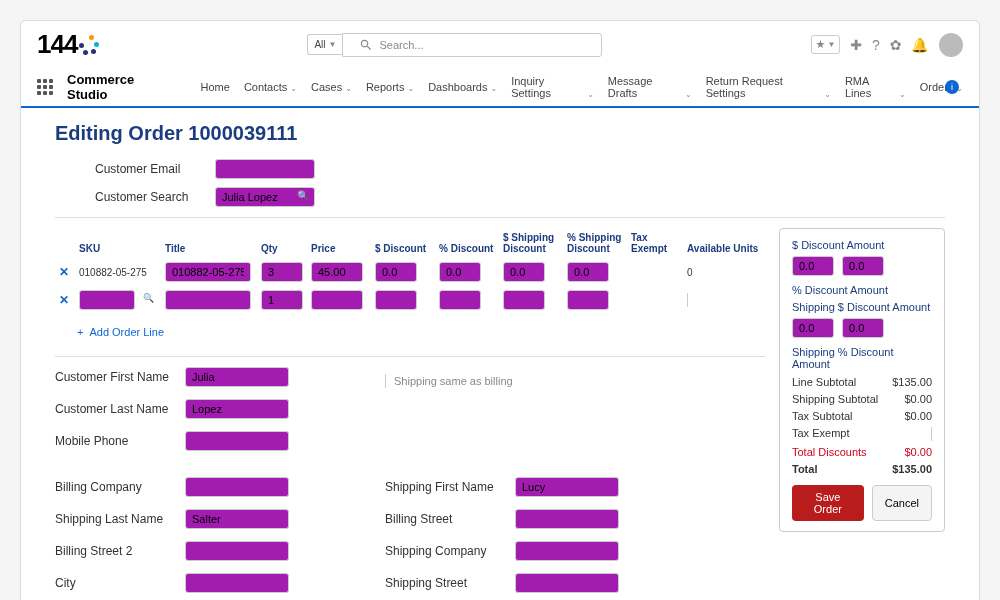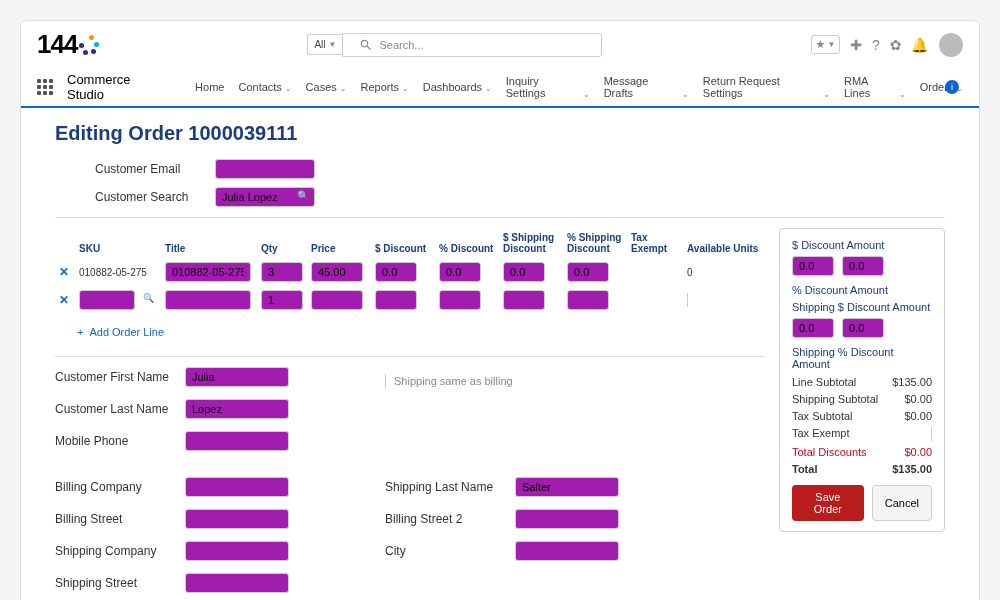--- a/index.html
+++ b/index.html
@@ -15,21 +15,21 @@
 .search-all{font-size:10px;color:#444;border:1px solid #ccc;border-right:none;padding:4px 6px;border-radius:3px 0 0 3px;display:flex;align-items:center;gap:3px;background:#fff}
 .search-box{border:1px solid #ccc;border-radius:0 3px 3px 0;padding:4px 16px;width:260px;font-size:11px;display:flex;align-items:center;gap:6px;color:#888}
 .top-icons{display:flex;align-items:center;gap:10px;color:#888;font-size:14px}
 .star-btn{border:1px solid #ccc;border-radius:3px;padding:2px 4px;font-size:11px;display:flex;align-items:center;gap:2px}
 .avatar{width:24px;height:24px;border-radius:50%;background:#bbb}
 
 
 .navrow{display:flex;align-items:center;padding:4px 16px;border-bottom:2px solid #0d66d0;font-size:11px;gap:14px;position:relative}
 .apps-icon{display:grid;grid-template-columns:repeat(3,4px);grid-template-rows:repeat(3,4px);gap:2px}
 .apps-icon span{background:#555;border-radius:1px}
-.navrow .brand{font-weight:400;font-size:13px;margin-right:12px}
+.navrow .brand{font-weight:700;font-size:13px;margin-right:12px}
 .nav-item{display:flex;align-items:flex-end;gap:3px;color:#444;cursor:pointer}
 .caret{font-size:8px;color:#888}
 .info-dot{width:14px;height:14px;border-radius:50%;background:#0d66d0;color:#fff;font-size:9px;display:flex;align-items:center;justify-content:center;position:absolute;right:20px}
 
 
 .main{padding:14px 34px 0 34px}
 h1{color:#1b3c7e;font-size:20px;font-weight:600;margin-bottom:14px}
 .field-row{display:flex;align-items:center;margin-bottom:8px;font-size:12px}
 .field-row label{width:120px;color:#333}
 .input{border:1px solid #ccc;border-radius:3px;padding:3px 6px;font-size:11px;background:#a21caf}
@@ -260,20 +260,24 @@
           </div>
           <div></div>
 
           <div style="height:10px"></div>
             <div></div>
 
           <div class="field-row">
             <label>Billing Company</label>
             <input class="input md" style="">
           </div>
+          <div class="field-row">
+            <label>Shipping First Name</label>
+            <input class="input md" value="Lucy" style="">
+          </div>
 
           <div class="field-row">
             <label>Shipping Last Name</label>
             <input class="input md" value="Salter" style="">
           </div>
           <div class="field-row">
             <label>Billing Street</label>
             <input class="input md" style="">
           </div>
 

